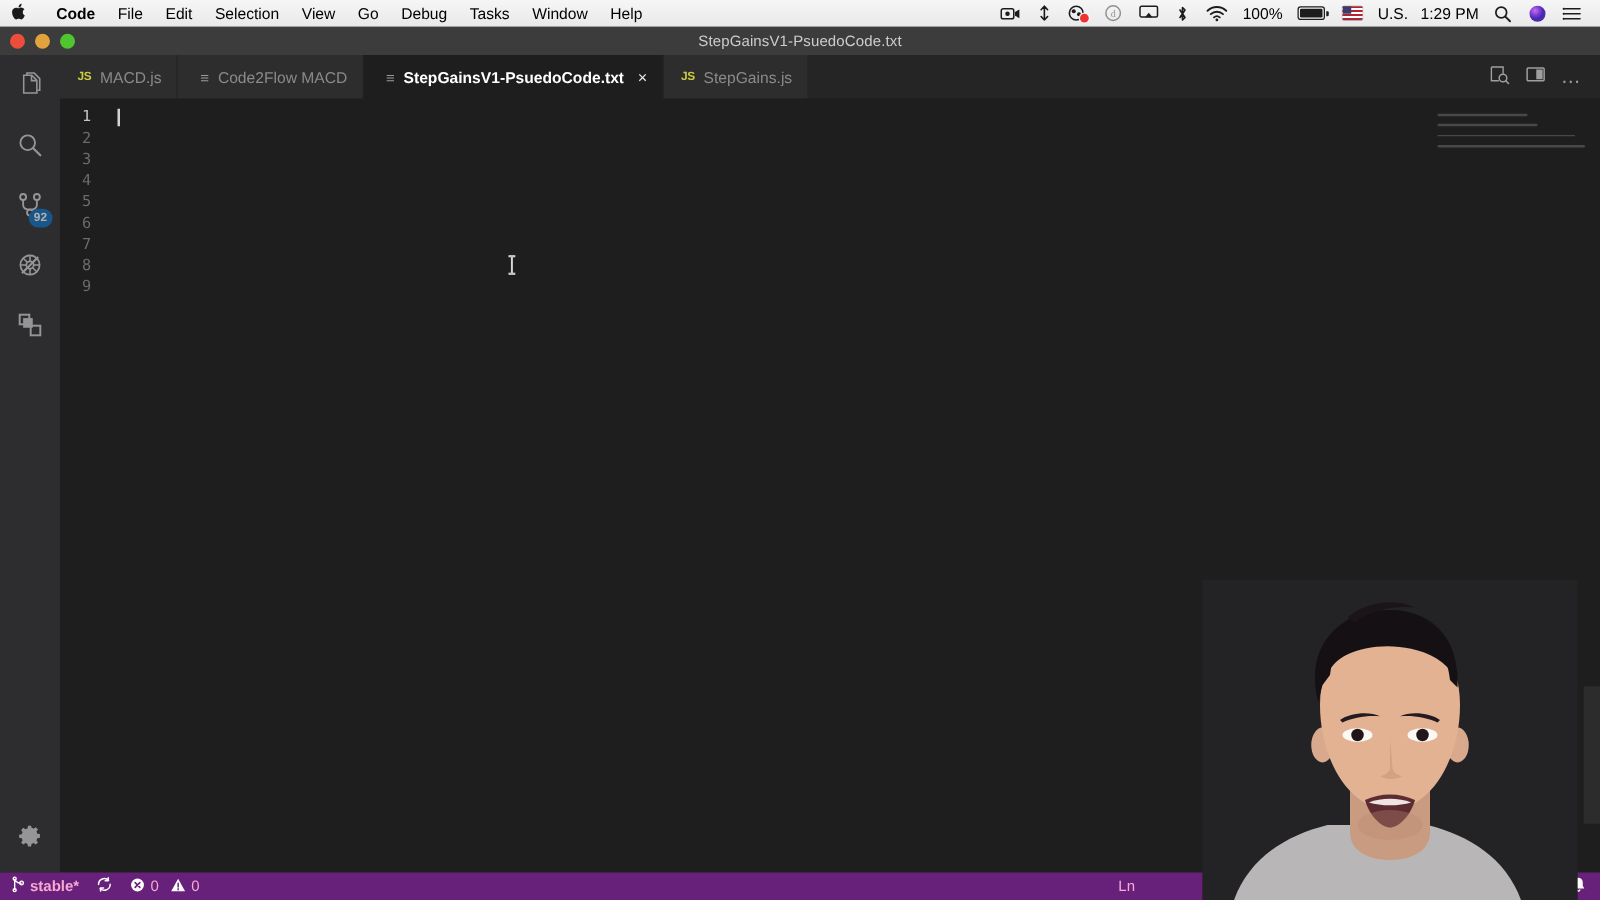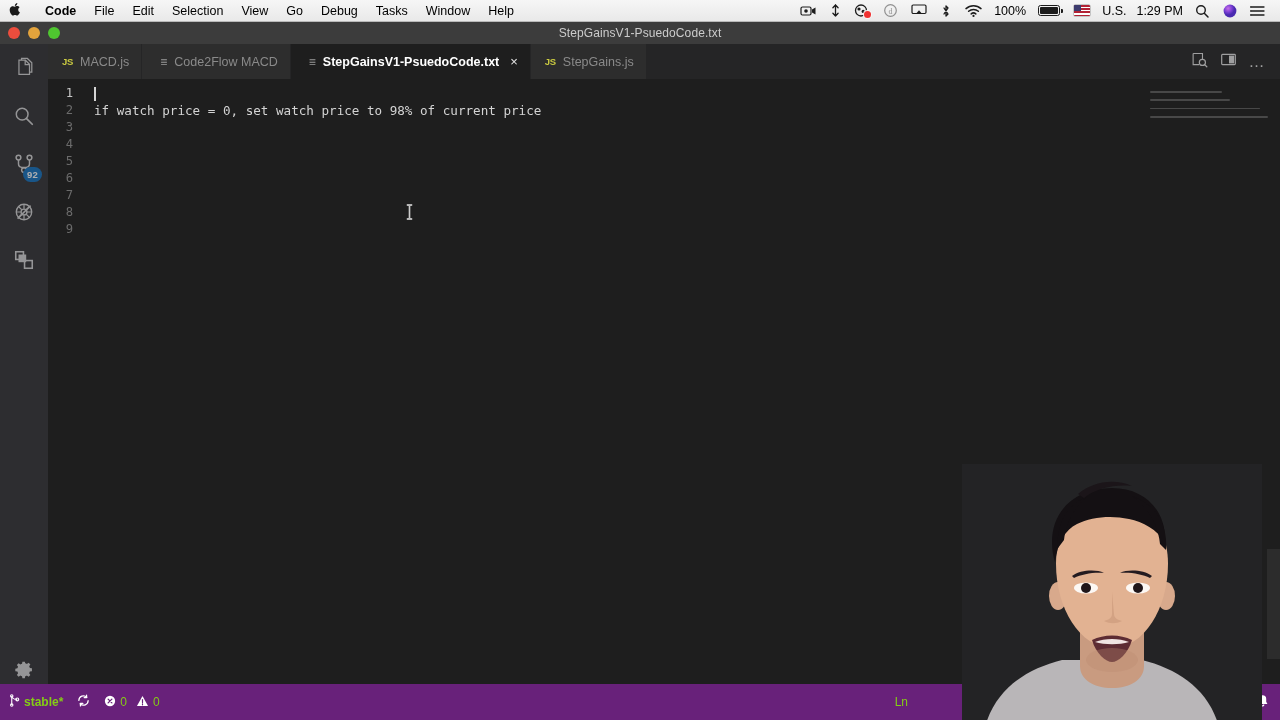--- a/index.html
+++ b/index.html
@@ -127,23 +127,23 @@
     position:absolute; top:0; right:0; width:13px; height:100%;
   }
   .overscroll{ position:absolute; right:0; top:470px; width:13px; height:110px; background:#3a3a3a; opacity:.5;}
 
   .ibeam {
     position:absolute; left:357px; top:124px; width:9px; height:18px; pointer-events:none;
   }
 
   
   .statusbar {
-    position:absolute; left:0; bottom:0; width:1280px; height:36px;
+    position:absolute; left:0; bottom:0; width:1280px; height:22px;
     background:#68217a; display:flex; align-items:center;
-    font-size:12px; color:#84cc16;
+    font-size:12px; color:#f9a8d4;
   }
   .st { display:flex; align-items:center; gap:4px; padding:0 7px; height:22px; white-space:nowrap;}
   .st.first{ padding-left:9px;}
   .st-right{ margin-left:auto; display:flex; align-items:center; }
 
   
   .webcam {
     position:absolute; left:962px; top:442px; width:300px; height:278px;
     background:#222224; overflow:hidden;
   }
@@ -398,21 +398,20 @@
               </div>
           </div>
 
           <div class="code">
             <div class="line">
               <span class="ln cur">1</span>
               <span class="ltext"><span class="caret"></span></span>
             </div>
             <div class="line">
               <span class="ln">2</span>
-              <span class="ltext">if watch price = 0, set watch price to 98% of current price</span>
             </div>
             <div class="line">
               <span class="ln">3</span>
               <span class="ltext"></span>
             </div>
             <div class="line">
               <span class="ln">4</span>
             </div>
             <div class="line">
               <span class="ln">5</span>

